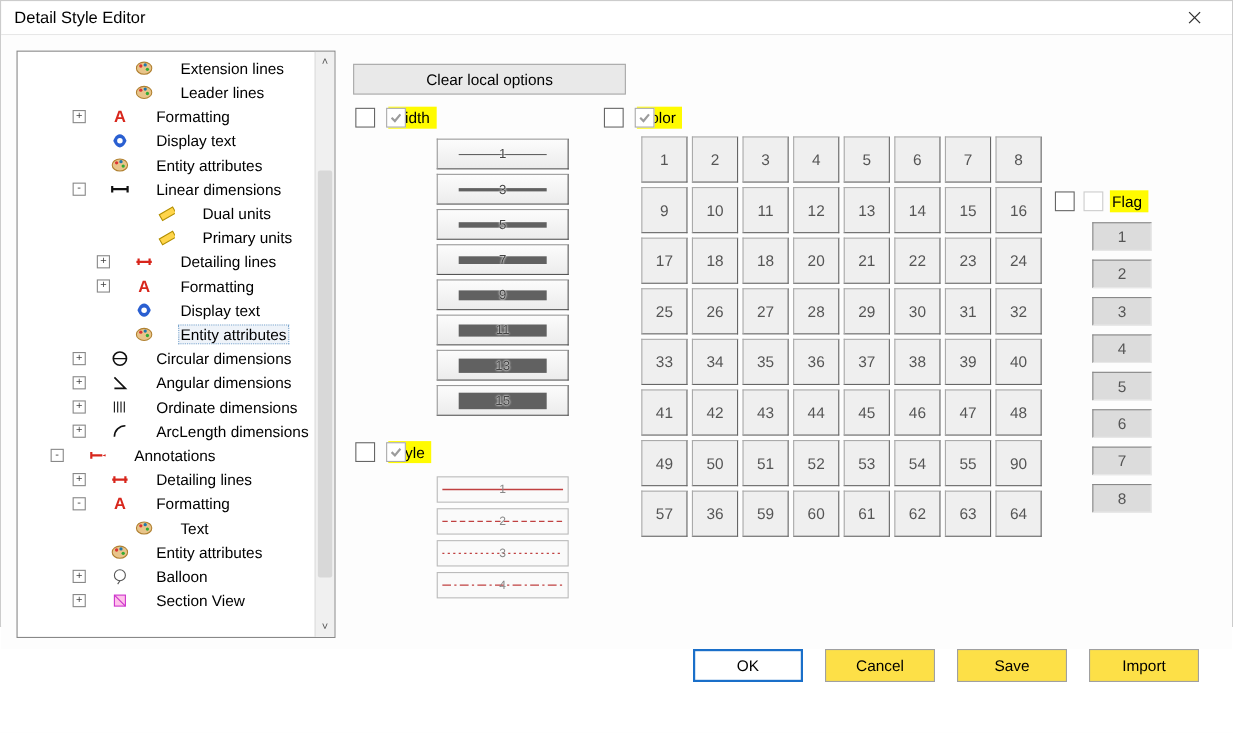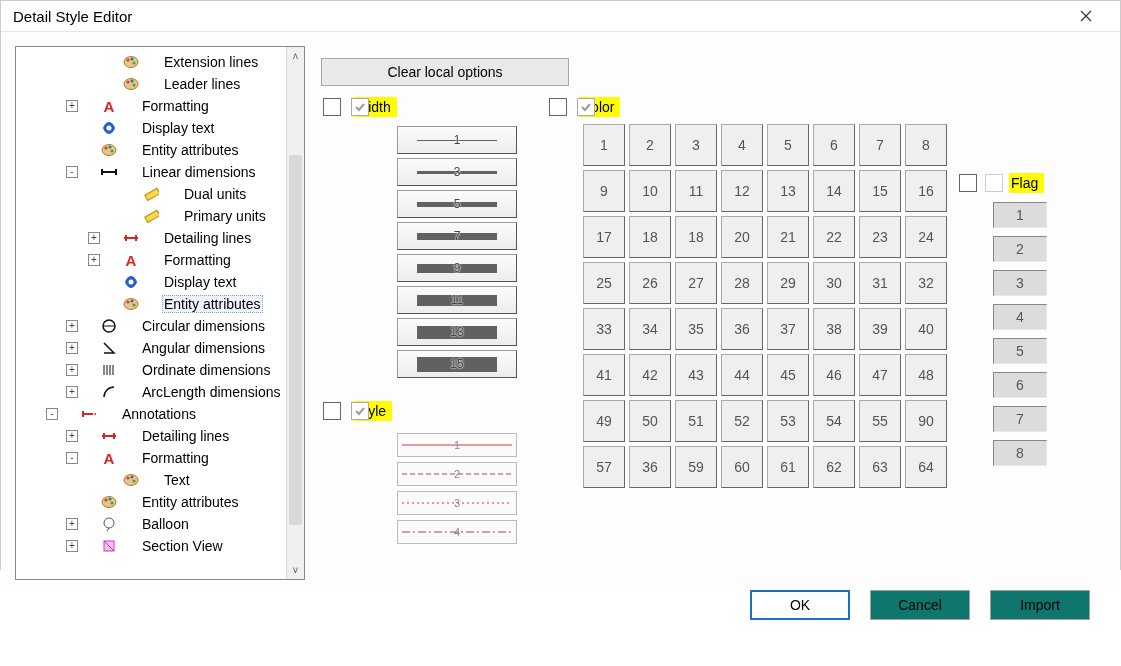--- a/index.html
+++ b/index.html
@@ -42,21 +42,21 @@
 
 .stylebox { position:absolute; left:24px; top:350px; width:200px; }
 .style-btn { width:120px; height:24px; margin:5px auto; border:1px solid #bbb; background:#fafafa; display:flex; align-items:center; justify-content:center; position:relative; cursor:pointer; }
 .style-btn .num { position:absolute; font-size:11px; color:#888; }
 .color-grid { position:absolute; left:260px; top:78px; display:grid; grid-template-columns: repeat(8, 42px); grid-auto-rows:42px; gap:4px; }
 .color-cell { border:1px solid #aaa; border-right-color:#666; border-bottom-color:#666; background:#efefef; display:flex; align-items:center; justify-content:center; color:#555; cursor:pointer; }
 .flag-grid { position:absolute; left:670px; top:156px; display:flex; flex-direction:column; gap:8px; }
 .flag-cell { width:54px; height:26px; border-top:1px solid #888; border-left:1px solid #888; border-right:1px solid #e8e8e8; border-bottom:1px solid #e8e8e8; background:#dcdcdc; display:flex; align-items:center; justify-content:center; color:#555; cursor:pointer;}
 
 .button-row { height:60px; display:flex; align-items:flex-start; justify-content:flex-end; gap:20px; padding-right:30px; border-top:0; }
-.dlg-btn { width:100px; height:30px; border:1px solid #a0a0a0; background:#0f766e; cursor:pointer; text-align:center; line-height:28px; }
+.dlg-btn { width:100px; height:30px; border:1px solid #a0a0a0; background:#fde047; cursor:pointer; text-align:center; line-height:28px; }
 .dlg-btn.primary { border:2px solid #1a6fc9; background:#fff; line-height:26px; }
 </style>
 </head>
 <body>
 
 <div class="window">
   <div class="titlebar">
     <div class="titlebar-title">Detail Style Editor</div>
     <div class="titlebar-close">
       <svg width="12" height="12">
@@ -475,15 +475,16 @@
           <div class="flag-cell">6</div>
           <div class="flag-cell">7</div>
           <div class="flag-cell">8</div>
         </div>
     </div>
   </div>
 
   <div class="button-row">
     <div class="dlg-btn primary">OK</div>
     <div class="dlg-btn">Cancel</div>
+    <div class="dlg-btn">Save</div>
     <div class="dlg-btn">Import</div>
   </div>
 </div>
 
 </body></html>

